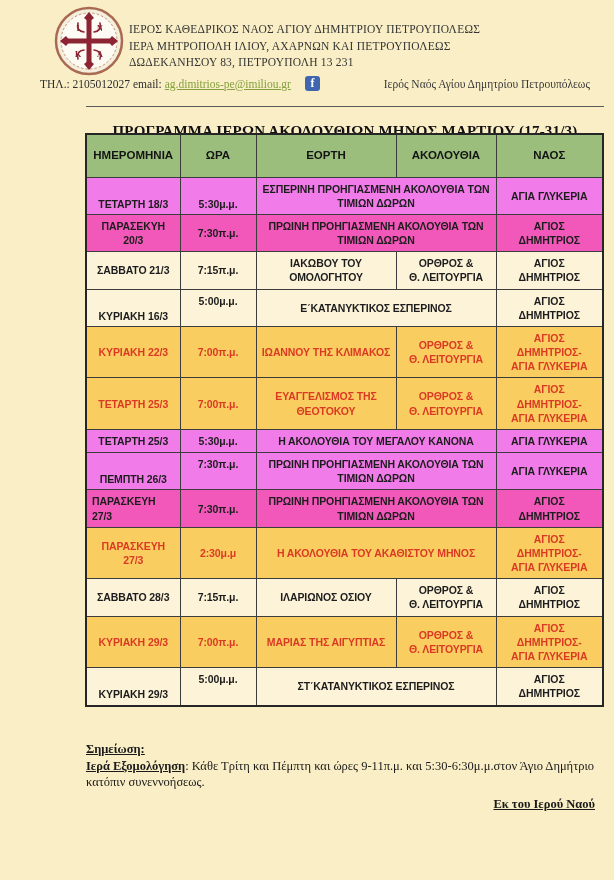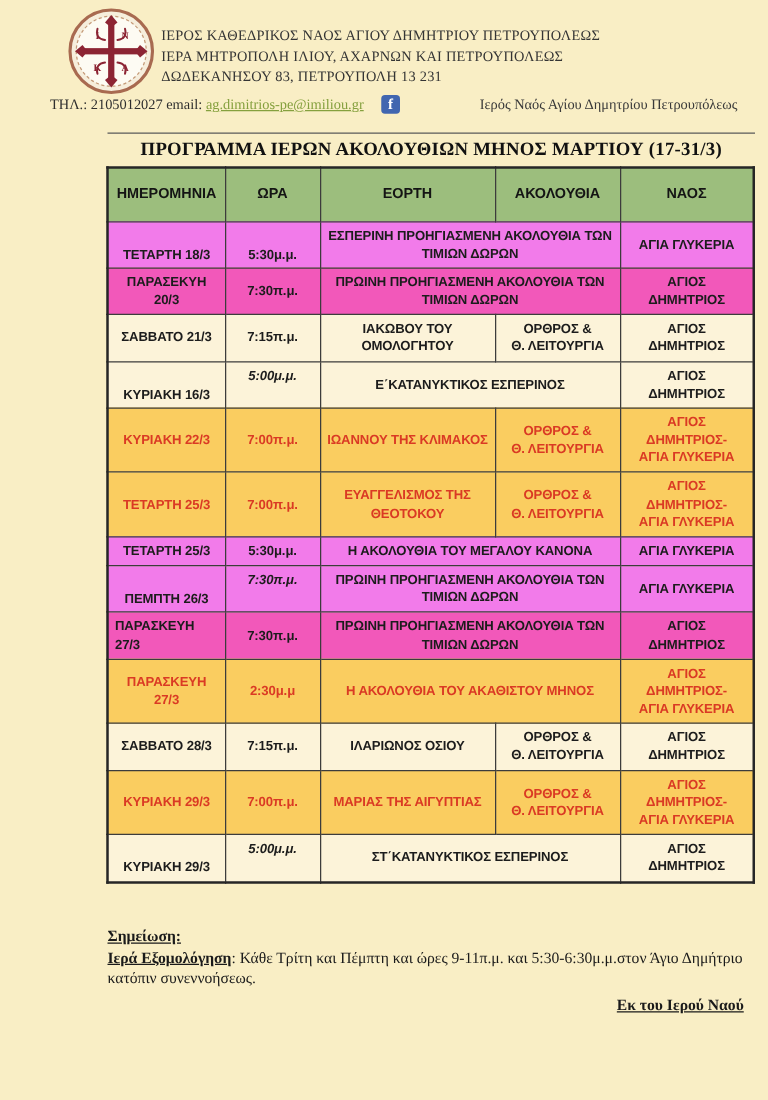--- a/index.html
+++ b/index.html
@@ -11,37 +11,37 @@
        color:#343434;letter-spacing:.2px;}
   .contact{position:absolute;left:40px;top:76px;width:550px;display:flex;align-items:center;
        font-size:11.5px;color:#2e2e2e;white-space:nowrap;}
   .email{color:var(--link,#85A03E);text-decoration:underline;margin-left:3px;cursor:pointer;}
   .fb{display:inline-flex;width:15px;height:15px;background:var(--facebook,#4166B0);
       border-radius:3px;color:#fff;font-weight:bold;align-items:center;justify-content:center;
       font-size:12px;margin-left:14px;cursor:pointer;}
   .caption{margin-left:auto;color:#3a3a3a;}
   
   .title{position:absolute;left:86px;top:106px;width:518px;border-top:1.5px solid #5a5a5a;
-       text-align:center;font-weight:bold;font-size:15px;padding-top:5px;color:#111;
+       text-align:center;font-weight:bold;font-size:15px;padding-top:16px;color:#111;
        letter-spacing:.2px;}
   
   table.sched{position:absolute;left:85px;top:133px;width:517px;border-collapse:collapse;
        table-layout:fixed;font-family:"Liberation Sans",sans-serif;font-size:10.5px;
        font-weight:bold;color:#1c1c1c;border:2px solid #262626;letter-spacing:-0.1px;}
   .sched th,.sched td{border:1px solid #3c3c3c;text-align:center;vertical-align:middle;
        padding:4px 2px;white-space:pre-line;line-height:1.35;}
   .sched thead th{background:var(--header_green,#9CBE7D);font-size:11.5px;padding:13px 2px;
        letter-spacing:0;color:#141414;}
   .row-violet td{background:var(--violet,#F27BEA);}
   .row-pink   td{background:var(--pink,#F258BA);}
   .row-cream  td{background:var(--cream,#FCF3D9);}
   .row-yellow td{background:var(--yellow,#FBE79F);}
   .row-amber  td{background:var(--amber,#FACD60);color:var(--red,#DA3A24);}
   td.vb{vertical-align:bottom;padding-bottom:3px;}
-  td.vt{vertical-align:top;font-style:italic;}
+  td.vt{vertical-align:top;}
   td.al{text-align:left;padding-left:5px;}
   
   .notes{position:absolute;left:86px;top:741px;width:512px;font-size:12.5px;color:#1a1a1a;
        line-height:1.32;}
   .notes .h{font-weight:bold;text-decoration:underline;}
   .signoff{position:absolute;right:19px;top:797px;font-size:12.5px;font-weight:bold;
        text-decoration:underline;color:#1a1a1a;}
 </style>
 </head>
 <body>

